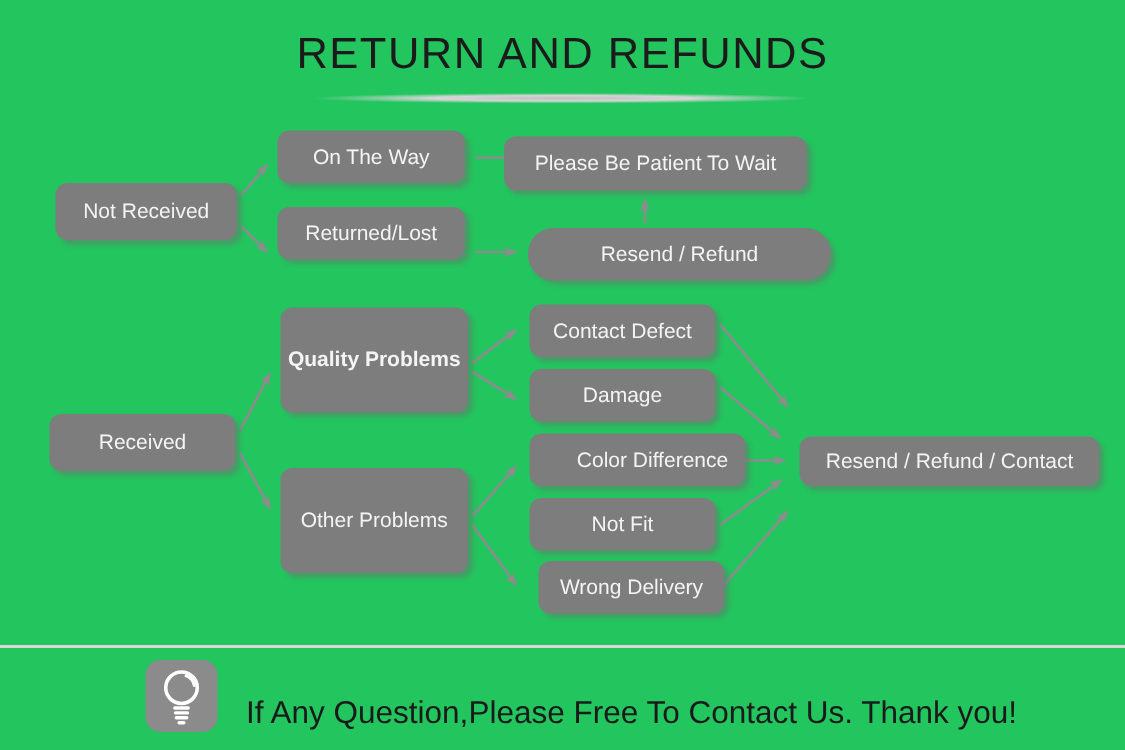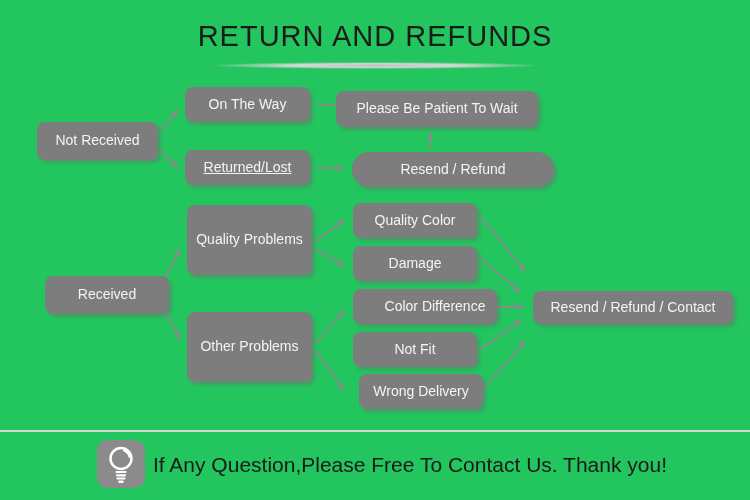--- a/index.html
+++ b/index.html
@@ -65,21 +65,21 @@
     background: #8b8b8b;
     border-radius: 10px;
     display: flex;
     align-items: center;
     justify-content: center;
   }
   .footer-note {
     position: absolute;
     left: 152px; top: 440px;
     height: 48px;
-    margin: 1px;
+    margin: 12px;
     display: flex;
     align-items: center;
     font-size: 21px;
     color: #1a1a1a;
     white-space: nowrap;
   }
 </style>
 </head>
 <body>
 
@@ -111,27 +111,27 @@
         <line x1="480" y1="216" x2="525" y2="271" marker-end="url(#ah)"></line>
         <line x1="480" y1="258" x2="520" y2="292" marker-end="url(#ah)"></line>
         <line x1="481" y1="307" x2="523" y2="307" marker-end="url(#ah)"></line>
         <line x1="480" y1="350" x2="521" y2="320" marker-end="url(#ah)"></line>
         <line x1="480" y1="393" x2="525" y2="341" marker-end="url(#ah)"></line>
       </g>
     </svg>
 
     <div class="node" style="left:185px; top:87px;  width:125px; height:35px;">On The Way</div>
     <div class="node" style="left:37px;  top:122px; width:121px; height:38px;">Not Received</div>
-    <div class="node" style="left:185px; top:150px; width:125px; height:35px;text-decoration:underline;">Returned/Lost</div>
+    <div class="node" style="left:185px; top:138px; width:125px; height:35px;">Returned/Lost</div>
     <div class="node" style="left:336px; top:91px;  width:202px; height:36px;">Please Be Patient To Wait</div>
     <div class="node" style="left:352px; top:152px; width:202px; height:35px;border-radius:17px;">Resend / Refund</div>
-    <div class="node" style="left:45px;  top:276px; width:124px; height:38px;">Received</div>
-    <div class="node" style="left:187px; top:205px; width:125px; height:70px;">Quality Problems</div>
+    <div class="node" style="left:33px;  top:276px; width:124px; height:38px;">Received</div>
+    <div class="node" style="left:187px; top:205px; width:125px; height:70px;font-weight:bold;">Quality Problems</div>
     <div class="node" style="left:187px; top:312px; width:125px; height:70px;">Other Problems</div>
-    <div class="node" style="left:353px; top:203px; width:124px; height:35px;">Quality Color</div>
+    <div class="node" style="left:353px; top:203px; width:124px; height:35px;">Contact Defect</div>
     <div class="node" style="left:353px; top:246px; width:124px; height:35px;">Damage</div>
     <div class="node" style="left:353px; top:289px; width:124px; height:35px;padding-left:20px;">Color Difference</div>
     <div class="node" style="left:353px; top:332px; width:124px; height:35px;">Not Fit</div>
     <div class="node" style="left:359px; top:374px; width:124px; height:35px;">Wrong Delivery</div>
     <div class="node" style="left:533px; top:291px; width:200px; height:33px;">Resend / Refund / Contact</div>
   </div>
 
   <div class="footer-divider"></div>
 
   <div class="bulb-badge">

